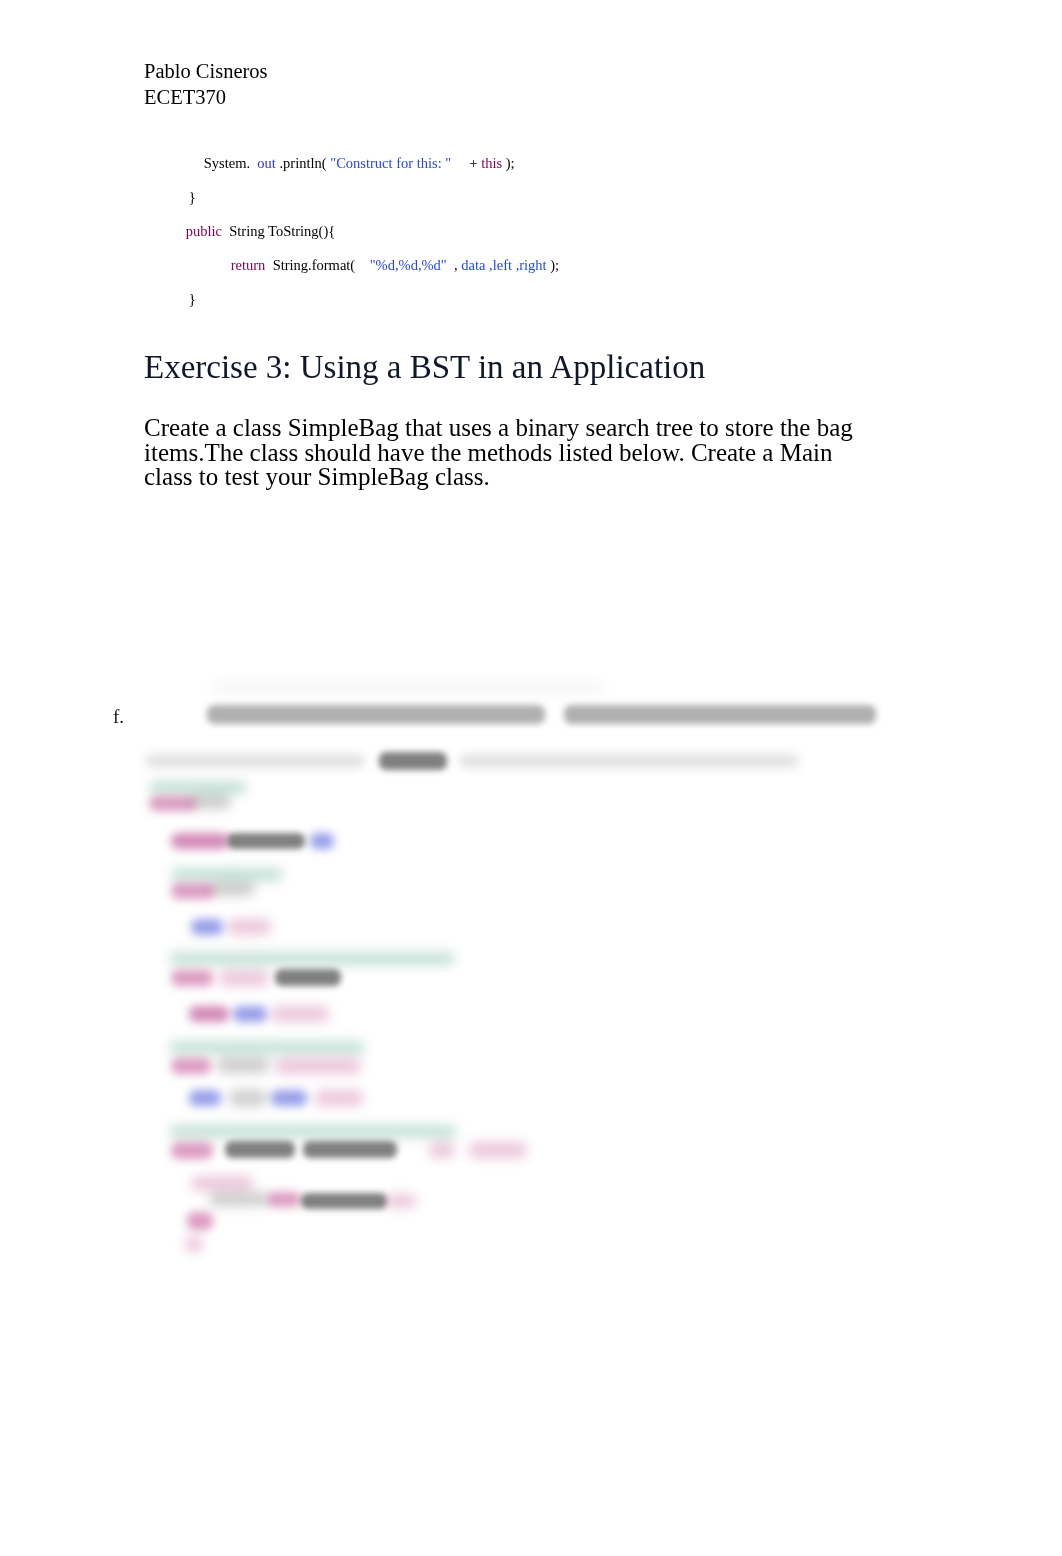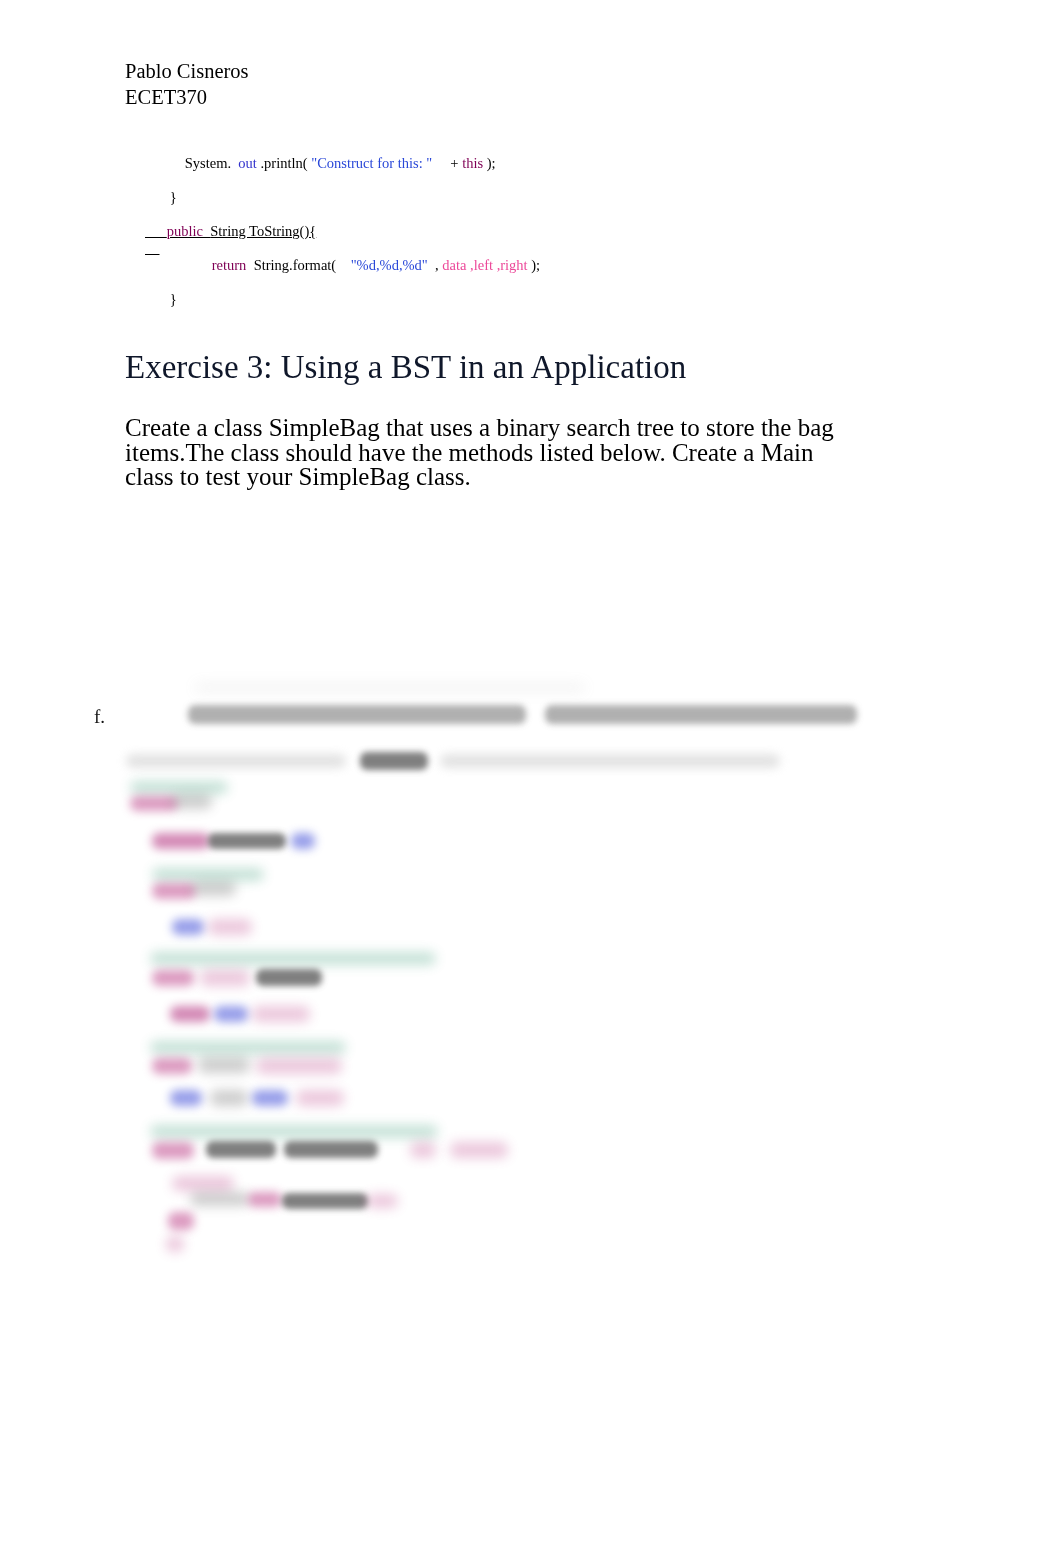--- a/index.html
+++ b/index.html
@@ -10,20 +10,21 @@
   body {
     font-family: "Liberation Serif", "DejaVu Serif", serif;
     color: #000000;
   }
   #page {
     position: relative;
     width: 890px;
     height: 1556px;
     background: #ffffff;
     overflow: hidden;
+    margin-left: 19px;
   }
 
   
   .doc-header {
     position: absolute;
     left: 125px;
     top: 58px;
     width: 828px;
   }
   .hdr-line {
@@ -51,21 +52,21 @@
     line-height: 17px;
     color: #000;
   }
   .code-line {
     white-space: pre;
     height: 34px;
   }
   .kw      { color: #7F0055; }      
   .kwb     { color: #3232CC; }      
   .str     { color: #2A48D8; }      
-  .field   { color: #ec4899; text-align: center; }
+  .field   { color: #1d4ed8; text-align: center; }
   .plain   { color: #000; }
 
   
   .h1 {
     position: absolute;
     left: 125px;
     top: 347px;
     font-size: 33px;
     line-height: 40px;
     color: #0f172a;
@@ -141,21 +142,21 @@
   <div class="code-block">
 
     <div class="code-line" style="padding-left:38px;">
       <span class="plain">System.</span><span class="plain">  </span><span class="kwb">out</span><span class="plain"> </span><span class="plain">.println(</span><span class="plain"> </span><span class="str">"Construct for this: "</span><span class="plain">     </span><span class="plain">+</span><span class="plain"> </span><span class="kw">this</span><span class="plain"> </span><span class="plain">);</span>
     </div>
 
     <div class="code-line" style="padding-left:23px;">
       <span class="plain">}</span>
     </div>
 
-    <div class="code-line" style="padding-left:20px;text-decoration:underline;">
+    <div class="code-line" style="padding-left:20px;">
       <span class="kw">public</span><span class="plain">  </span><span class="plain">String ToString(){</span>
     </div>
 
     <div class="code-line" style="padding-left:65px;">
       <span class="kw">return</span><span class="plain">  </span><span class="plain">String.format(</span><span class="plain">    </span><span class="str">"%d,%d,%d"</span><span class="plain">  </span><span class="plain">,</span><span class="plain"> </span><span class="field">data</span><span class="plain"> </span><span class="field">,left</span><span class="plain"> </span><span class="field">,right</span><span class="plain"> </span><span class="plain">);</span>
     </div>
 
     <div class="code-line" style="padding-left:23px;">
       <span class="plain">}</span>
     </div>

